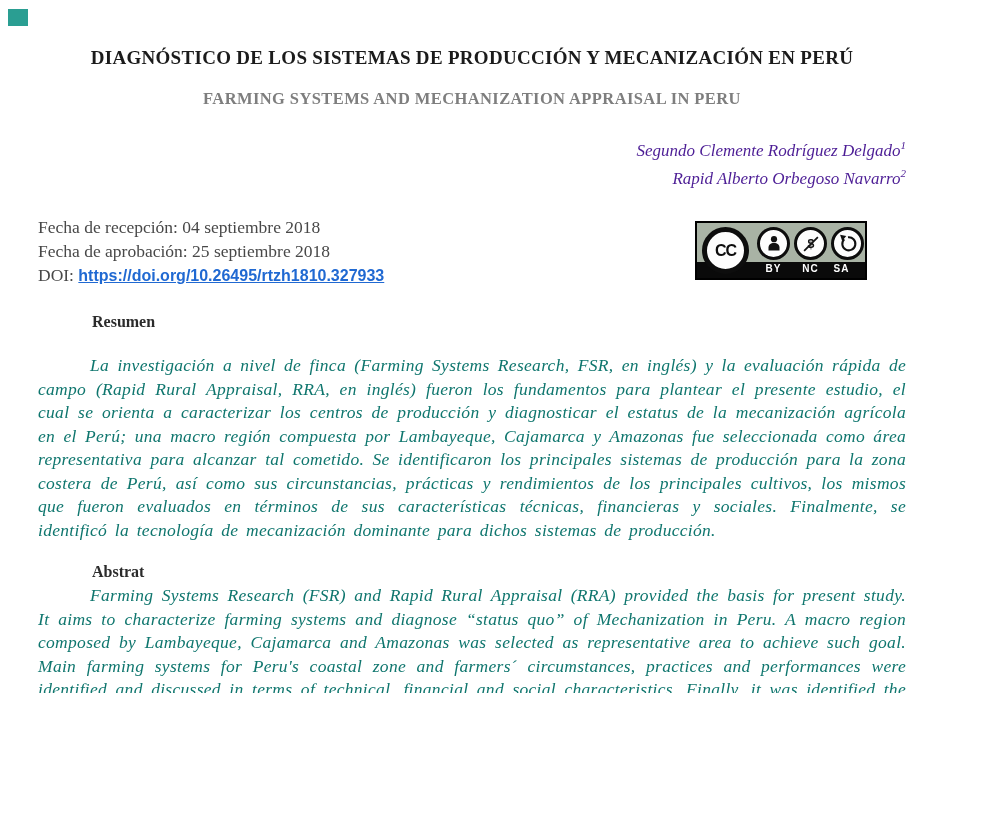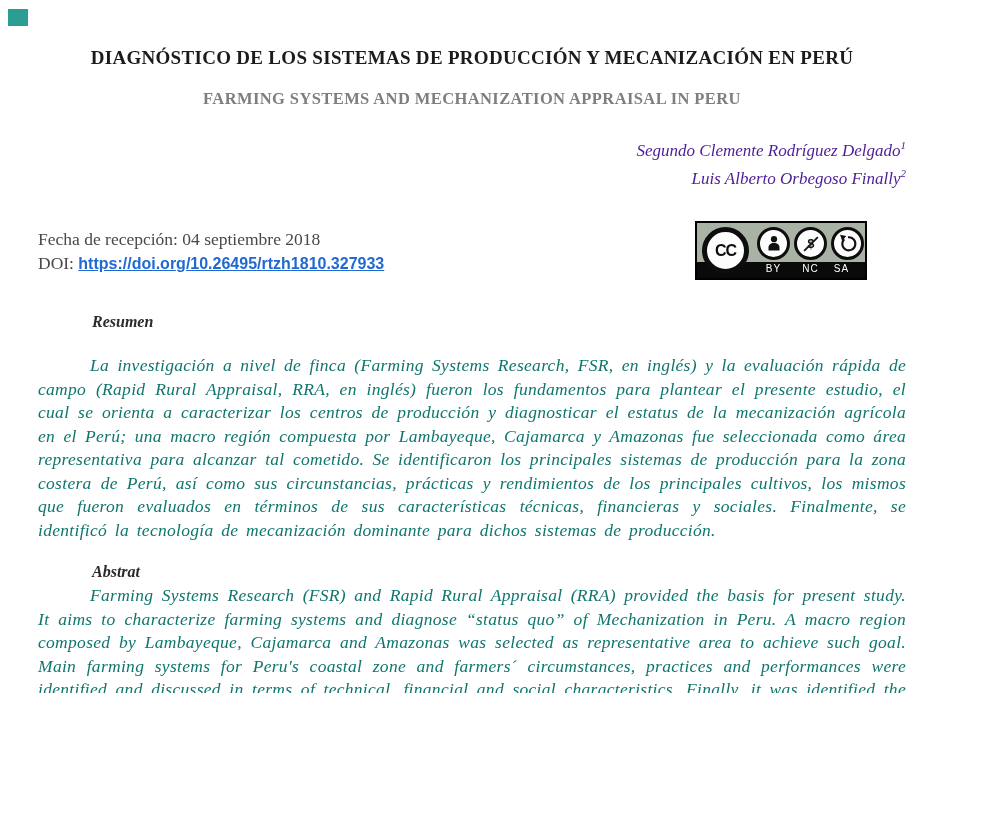--- a/index.html
+++ b/index.html
@@ -13,21 +13,21 @@
   .doc-title {
     margin-top:46px; text-align:center; font-size:19px; line-height:23px;
     font-weight:bold; color:#1b1b1b; letter-spacing:0.3px;
   }
   .doc-subtitle {
     margin-top:20px; text-align:center; font-size:16.5px; line-height:20px;
     font-weight:bold; color:#7e7e7e; letter-spacing:0.4px;
   }
   .authors { margin-top:25px; text-align:right; font-style:italic; font-size:17px; line-height:23px; color:#4c1d95; }
   .authors sup { font-size:11px; }
-  .meta-row { margin-top:26px; display:flex; justify-content:space-between; align-items:center; }
+  .meta-row { margin-top:26px; display:flex; justify-content:space-between; align-items:flex-start; }
   .meta { font-size:17.5px; line-height:24px; color:#484848; }
   .doi-link {
     font-family:"Liberation Sans", sans-serif; font-weight:bold; font-size:16px;
     color:#2069d2; text-decoration:underline;
   }
   
   .cc-badge {
     position:relative; width:172px; height:59px; margin:6px 39px 8px 0;
     background:#a9b3a5; border:2px solid #000;
   }
@@ -36,27 +36,27 @@
     position:absolute; border-radius:50%; background:#fdfdfd; border:4px solid #0d0d0d;
     display:flex; align-items:center; justify-content:center;
   }
   .cc-main { left:5px; top:4px; width:47px; height:47px; border-width:5px; z-index:2; }
   .cc-main span { font-family:"Liberation Sans", sans-serif; font-weight:bold; font-size:16px; color:#0d0d0d; letter-spacing:-1px; }
   .cc-small { width:33px; height:33px; top:4px; border-width:3.5px; }
   .cc-i2 { left:60px; } .cc-i3 { left:97px; } .cc-i4 { left:134px; }
   .cc-small svg { width:22px; height:22px; display:block; }
   .cc-label {
     position:absolute; bottom:1px; height:14px; width:33px; text-align:center;
-    font-family:"Liberation Sans", sans-serif; font-weight:normal; font-size:10px;
+    font-family:"Liberation Sans", sans-serif; font-weight:bold; font-size:10px;
     color:#ffffff; letter-spacing:1px; z-index:3;
   }
   .cc-l2 { left:60px; } .cc-l3 { left:97px; } .cc-l4 { left:128px; }
   
   .section-heading {
-    margin:24px 0 0 54px; font-weight:bold; font-style:italic;
+    margin:24px 0 0 54px; font-weight:bold; 
     font-size:16px; line-height:20px; color:#2b2b2b;
   }
   .heading-abstract { margin-top:20px; }
   .body-par {
     margin-top:22px; text-align:justify; text-indent:52px;
     font-style:italic; font-size:17.5px; line-height:23.5px;
     color:#0f766e; word-spacing:3px; letter-spacing:0.3px;
   }
   .body-par b { font-weight:bold; }
   .par-tight { margin-top:2px; }
@@ -68,26 +68,27 @@
 
 <div class="page">
   <div class="corner-mark"></div>
 
   <div class="content">
     <h1 class="doc-title">DIAGNÓSTICO DE LOS SISTEMAS DE PRODUCCIÓN Y MECANIZACIÓN EN PERÚ</h1>
     <h2 class="doc-subtitle">FARMING SYSTEMS AND MECHANIZATION APPRAISAL IN PERU</h2>
 
     <div class="authors">
       <div><span>Segundo Clemente Rodríguez Delgado</span><sup>1</sup></div>
-      <div><span>Luis Alberto Orbegoso Finally</span><sup>2</sup></div>
+      <div><span>Rapid Alberto Orbegoso Navarro</span><sup>2</sup></div>
     </div>
 
     <div class="meta-row">
       <div class="meta">
         <div>Fecha de recepción: 04 septiembre 2018</div>
+        <div>Fecha de aprobación: 25 septiembre 2018</div>
         <div><span>DOI: </span><a href="#" class="doi-link">https://doi.org/10.26495/rtzh1810.327933</a></div>
       </div>
 
       <div class="cc-badge">
         <div class="cc-strip"></div>
         <div class="cc-circle cc-main">
             <span>CC</span>
           </div>
         <div class="cc-circle cc-small cc-i2">
           <svg viewBox="0 0 32 32">

